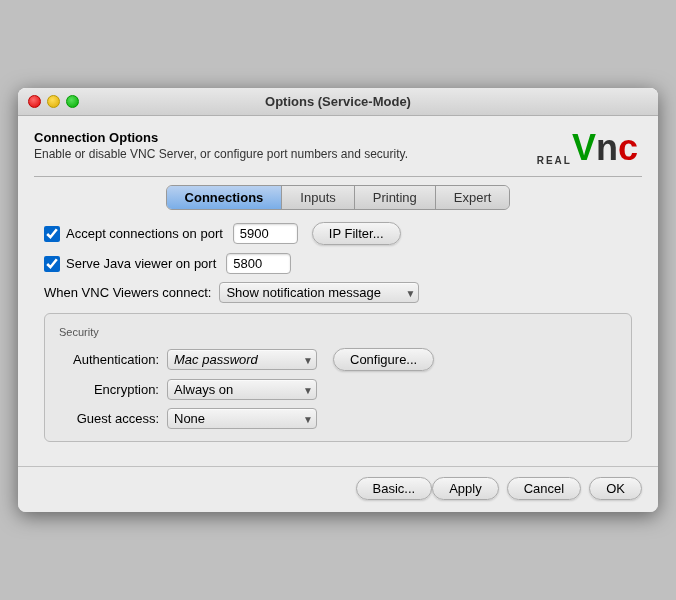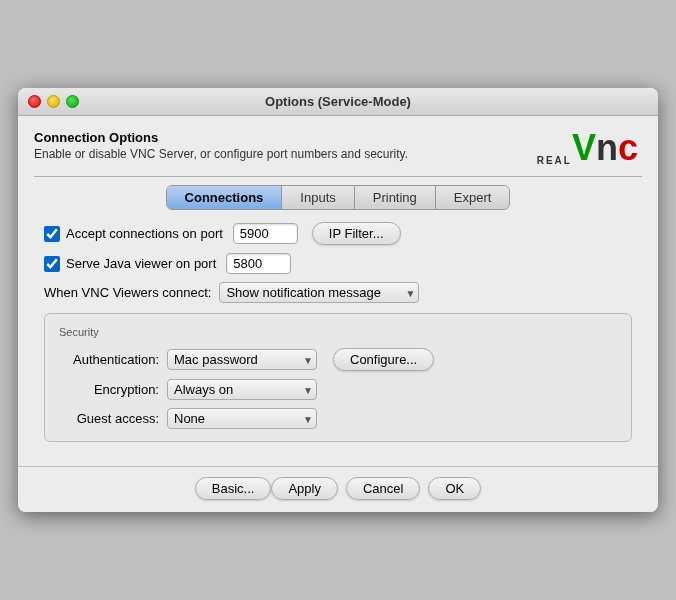--- a/index.html
+++ b/index.html
@@ -256,21 +256,21 @@
 
     .security-label {
       font-size: 13px;
       color: #000;
       min-width: 100px;
       text-align: right;
     }
 
     .bottom-bar {
       display: flex;
-      justify-content: center;
+      justify-content: flex-end;
       align-items: center;
       padding: 10px 16px 12px;
       border-top: 1px solid #c0c0c0;
       background: #ececec;
     }
 
     .bottom-right {
       display: flex;
       gap: 8px;
     }
@@ -342,21 +342,21 @@
           <span class="select-arrow">▼</span>
         </div>
       </div>
 
       <div class="security-box">
         <div class="security-legend">Security</div>
 
         <div class="security-row">
           <span class="security-label">Authentication:</span>
           <div class="select-wrapper">
-            <select style="min-width:150px;">
+            <select style="min-width:150px;font-style:italic;">
               <option>Mac password</option>
               <option>VNC password</option>
               <option>None</option>
             </select>
             <span class="select-arrow">▼</span>
           </div>
           <button class="configure-btn" style="margin-left: 8px;">Configure...</button>
         </div>
 
         <div class="security-row">

